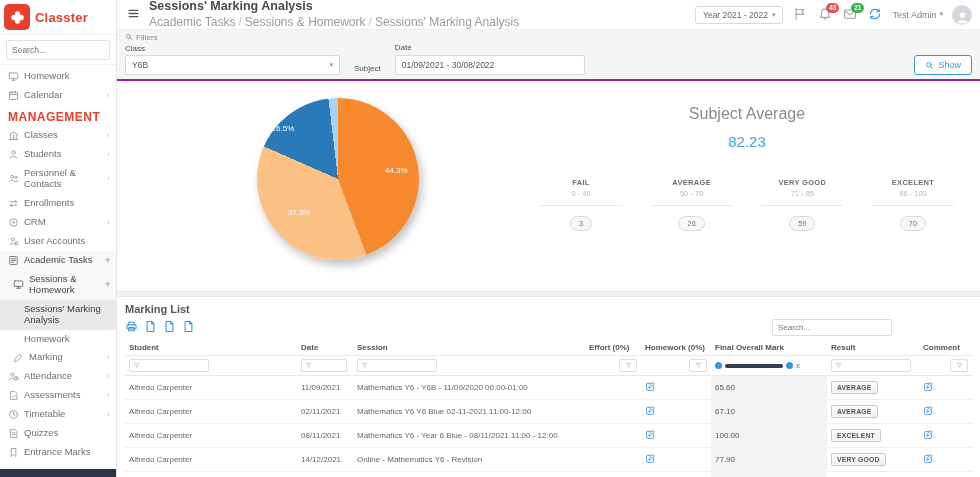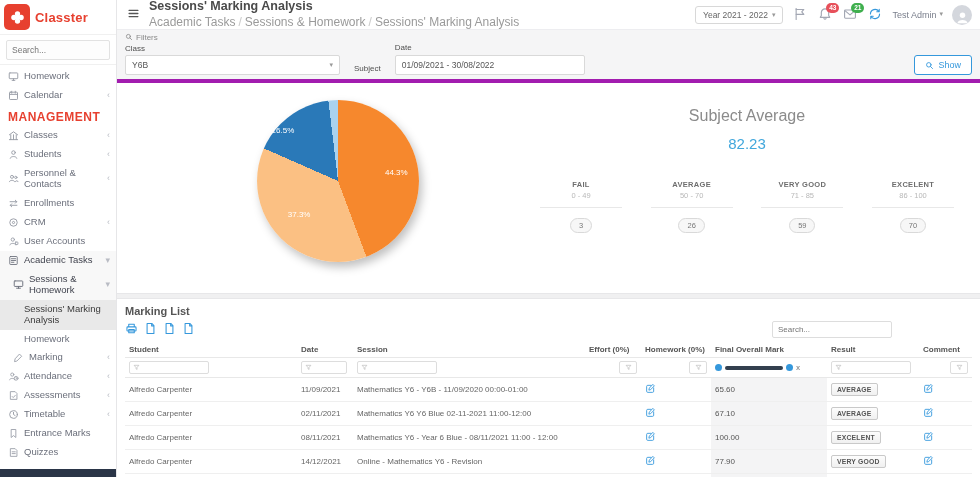--- a/index.html
+++ b/index.html
@@ -49,21 +49,21 @@
   .tb-icon svg{width:14px;height:14px;}
   .tb-icon.accent{color:var(--accent);}
   .badge{position:absolute;top:-4px;right:-6px;color:#fff;font-size:6.5px;line-height:1;padding:2px 3px;border-radius:7px;font-weight:bold;}
   .badge-red{background:var(--notif-badge);}
   .badge-green{background:var(--msg-badge);}
   .user-btn{background:none;border:none;font-size:9px;color:#7a7f8c;display:flex;align-items:flex-start;gap:3px;padding:0;cursor:pointer;}
   .avatar{width:20px;height:20px;border-radius:50%;background:#d4d7dd;display:flex;align-items:end;justify-content:center;overflow:hidden;}
   .avatar svg{width:15px;height:15px;color:#fff;}
 
   
-  .filters{background:#f5f5f6;border-bottom:4px solid #a21caf;padding:2px 8px 4px;}
+  .filters{background:#f5f5f6;border-bottom:2px solid #a21caf;padding:2px 8px 4px;}
   .filters-caption{display:flex;align-items:center;gap:3px;font-size:8px;color:#8a8a8a;height:10px;}
   .filters-caption svg{width:8px;height:8px;}
   .filters-row{display:flex;align-items:flex-end;gap:14px;margin-top:1px;}
   .field label{display:block;font-size:8px;color:#4e4e4e;margin-bottom:2px;}
   .select{width:215px;height:20px;background:#fff;border:1px solid #d9d9d9;border-radius:2px;display:flex;align-items:center;padding:0 6px;font-size:8.5px;color:#555;cursor:pointer;}
   .select .caret{margin-left:auto;}
   .date-input{width:190px;height:20px;border:1px solid #d9d9d9;border-radius:2px;font-size:8.5px;color:#555;padding:0 6px;background:#fff;outline:none;}
   .show-btn{margin-left:auto;display:flex;align-items:center;gap:4px;border:1px solid var(--accent);color:var(--accent);background:#fff;border-radius:3px;font-size:9px;padding:0 10px;height:20px;cursor:pointer;}
   .show-btn svg{width:9px;height:9px;}
 
@@ -408,29 +408,29 @@
         </div>
         <div class="sb-item lvl0">
           <svg class="sb-icn">
             <use href="#sym-timetable"></use>
           </svg>
           <span class="sb-label">Timetable</span>
           <span class="chev">‹</span>
         </div>
         <div class="sb-item lvl0">
           <svg class="sb-icn">
+            <use href="#sym-quizzes"></use>
+          </svg>
+          <span class="sb-label">Quizzes</span>
+        </div>
+        <div class="sb-item lvl0">
+          <svg class="sb-icn">
             <use href="#sym-entrance-marks"></use>
           </svg>
           <span class="sb-label">Entrance Marks</span>
-        </div>
-        <div class="sb-item lvl0">
-          <svg class="sb-icn">
-            <use href="#sym-quizzes"></use>
-          </svg>
-          <span class="sb-label">Quizzes</span>
         </div>
       </nav>
     <div class="sb-footer"></div>
   </aside>
 
   <main class="main">
 
     <header class="topbar">
       <button class="hamburger"><svg>
             <use href="#sym-hamburger"></use>

